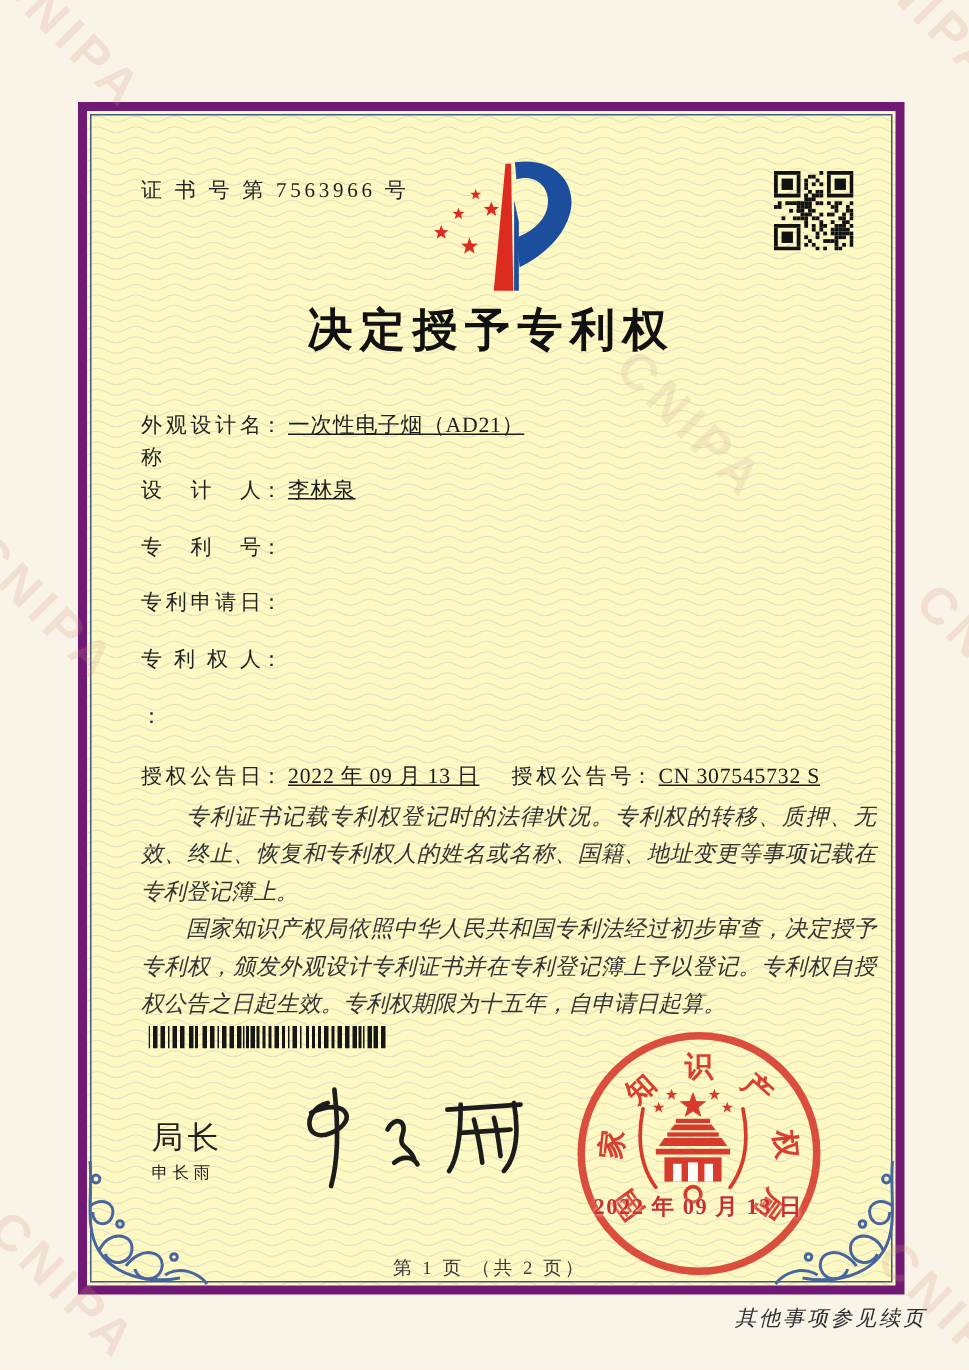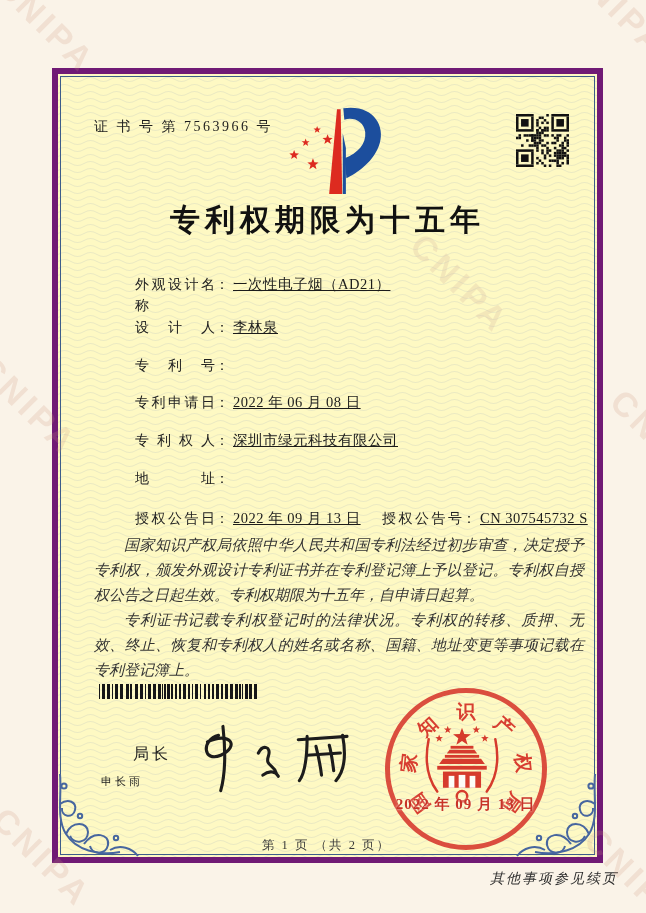--- a/index.html
+++ b/index.html
@@ -36,38 +36,38 @@
   .cert-no{
     position:absolute;left:36px;top:44px;font-size:14px;letter-spacing:2.5px;color:#1e1e1e;z-index:3;
   }
   .qr{position:absolute;left:458px;top:40px;width:53px;height:53px;z-index:3;}
   .logo{position:absolute;left:226px;top:30px;width:106px;height:92px;z-index:3;}
   .title{
     position:absolute;left:0;right:0;top:126px;text-align:center;
     font-size:30px;font-weight:700;letter-spacing:5px;color:#111;z-index:3;
   }
   
-  .frow{position:absolute;left:36px;z-index:3;display:flex;line-height:21px;margin-left:41px;}
+  .frow{position:absolute;left:36px;z-index:3;display:flex;line-height:21px;}
   .flabel{
     display:inline-block;width:80px;font-size:14px;color:#222;
     text-align:justify;text-align-last:justify;flex:none;
   }
   .fcolon{flex:none;font-size:14px;margin-right:4px;}
   .fvalue{font-size:14.5px;color:#1c1c1c;letter-spacing:.5px;text-decoration:underline;}
   .pair2{position:absolute;left:247px;top:0;display:flex;line-height:21px;}
   
   .bodytext{
     position:absolute;left:36px;top:459px;width:490px;z-index:3;
     font-style:italic;font-size:15px;line-height:25px;color:#333;
     text-align:justify;
   }
   .bodytext p{margin:0;text-indent:2em;}
   
   .barcode{position:absolute;left:41px;top:610px;width:162px;height:15px;z-index:3;}
-  .director-title{position:absolute;left:43px;top:670px;font-size:16px;letter-spacing:3px;z-index:3;margin-left:32px;}
+  .director-title{position:absolute;left:43px;top:670px;font-size:21px;letter-spacing:3px;z-index:3;}
   .director-name{position:absolute;left:43px;top:700px;font-size:11px;letter-spacing:3px;z-index:3;}
   .signature{position:absolute;left:132px;top:648px;width:170px;height:72px;z-index:3;}
   
   .seal{
     position:absolute;left:327px;top:614px;width:152px;height:152px;z-index:5;
     border:5px solid rgba(214,53,42,.92);border-radius:50%;opacity:.95;
   }
   .seal-char{
     position:absolute;left:66px;top:66px;width:20px;height:20px;
     font-size:19px;font-weight:700;color:#d6352a;text-align:center;line-height:20px;
@@ -372,64 +372,61 @@
       <polygon points="41,29 42.3,32.4 45.9,32.5 43.1,34.7 44.1,38.2 41,36.1 37.9,38.2 38.9,34.7 36.1,32.5 39.7,32.4"></polygon>
       <polygon points="27,52 28.4,55.8 32.4,55.9 29.3,58.4 30.4,62.3 27,60 23.6,62.3 24.7,58.4 21.6,55.9 25.6,55.8"></polygon>
       <polygon points="50,5 53.5,5 55,86 42.5,86"></polygon>
     </g>
     <g fill="#1c4e9d">
       <polygon points="55.5,28 58.5,42 58.5,86 55.5,86"></polygon>
       <path d="M56,4 C84,0 96,20 91,37 C86,55 69,66 59,71 L57.2,52 C70,47 78,38 77,27 C76,16 65,12 57,15 Z"></path>
     </g>
   </svg>
 
-  <div class="title">专利权期限为十五年</div>
+  <div class="title">决定授予专利权</div>
 
   <div class="frow" style="top:200px">
     <span class="flabel">外观设计名称</span>
       <span class="fcolon">：</span>
     <span class="fvalue">一次性电子烟（AD21）</span>
   </div>
   <div class="frow" style="top:243px">
     <span class="flabel">设计人</span>
       <span class="fcolon">：</span>
     <span class="fvalue">李林泉</span>
   </div>
   <div class="frow" style="top:281px">
     <span class="flabel">专利号</span>
       <span class="fcolon">：</span>
   </div>
   <div class="frow" style="top:318px">
     <span class="flabel">专利申请日</span>
       <span class="fcolon">：</span>
-    <span class="fvalue">2022 年 06 月 08 日</span>
   </div>
   <div class="frow" style="top:356px">
     <span class="flabel">专利权人</span>
       <span class="fcolon">：</span>
-    <span class="fvalue">深圳市绿元科技有限公司</span>
   </div>
   <div class="frow" style="top:394px">
-    <span class="flabel">地址</span>
       <span class="fcolon">：</span>
   </div>
   <div class="frow" style="top:434px;width:495px">
     <span class="flabel">授权公告日</span>
       <span class="fcolon">：</span>
     <span class="fvalue">2022 年 09 月 13 日</span>
     <span class="pair2">
       <span class="flabel">授权公告号</span>
         <span class="fcolon">：</span>
       <span class="fvalue">CN 307545732 S</span>
     </span>
   </div>
 
   <div class="bodytext">
+    <p>专利证书记载专利权登记时的法律状况。专利权的转移、质押、无效、终止、恢复和专利权人的姓名或名称、国籍、地址变更等事项记载在专利登记簿上。</p>
     <p>国家知识产权局依照中华人民共和国专利法经过初步审查，决定授予专利权，颁发外观设计专利证书并在专利登记簿上予以登记。专利权自授权公告之日起生效。专利权期限为十五年，自申请日起算。</p>
-    <p>专利证书记载专利权登记时的法律状况。专利权的转移、质押、无效、终止、恢复和专利权人的姓名或名称、国籍、地址变更等事项记载在专利登记簿上。</p>
   </div>
 
   <svg class="barcode" id="barcode" viewBox="0 0 162 15" preserveAspectRatio="none">
       <rect x="0" y="0" width="1" height="15" fill="#161616"></rect>
       <rect x="3" y="0" width="3" height="15" fill="#161616"></rect>
       <rect x="8" y="0" width="3" height="15" fill="#161616"></rect>
       <rect x="13" y="0" width="1" height="15" fill="#161616"></rect>
       <rect x="16" y="0" width="3" height="15" fill="#161616"></rect>
       <rect x="21" y="0" width="3" height="15" fill="#161616"></rect>
       <rect x="27" y="0" width="3" height="15" fill="#161616"></rect>

